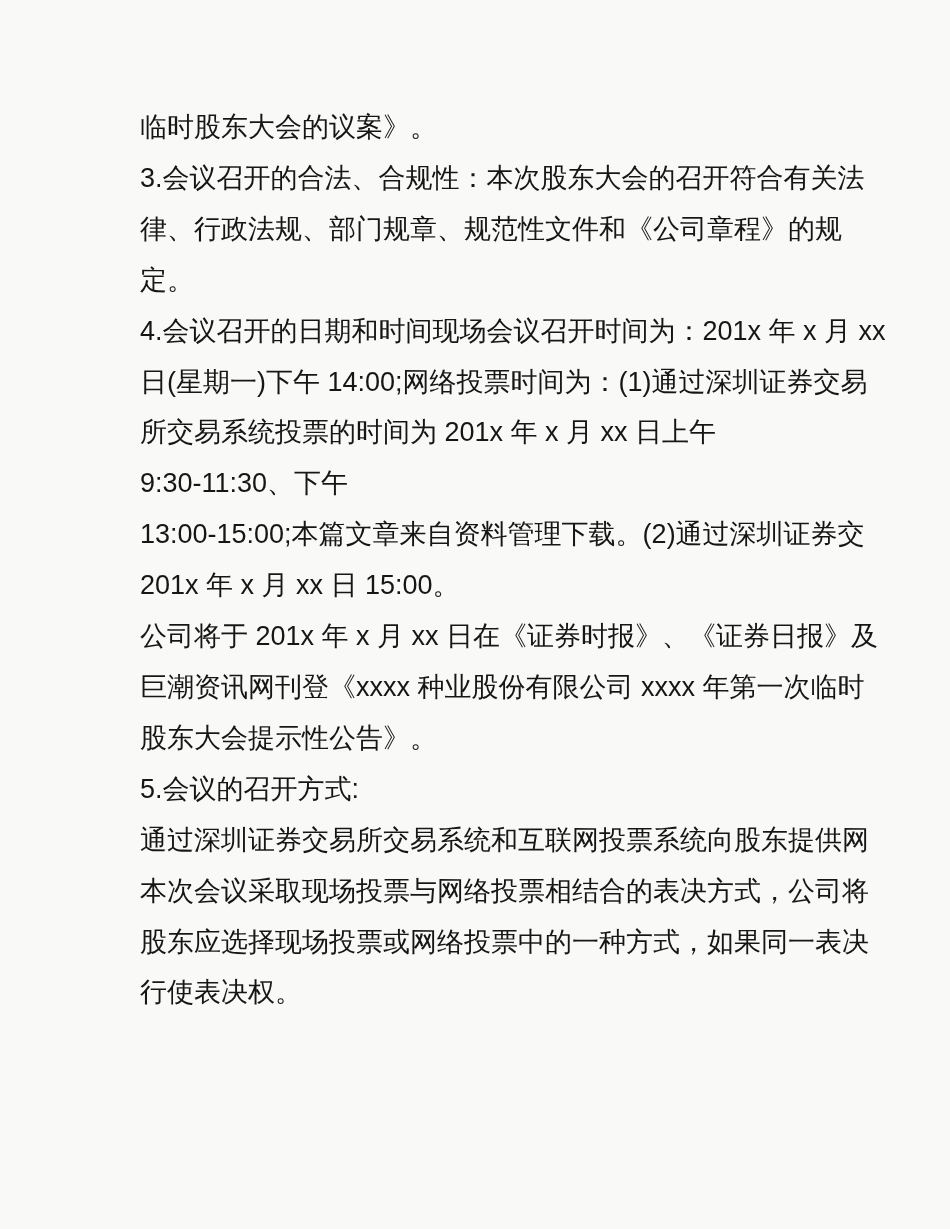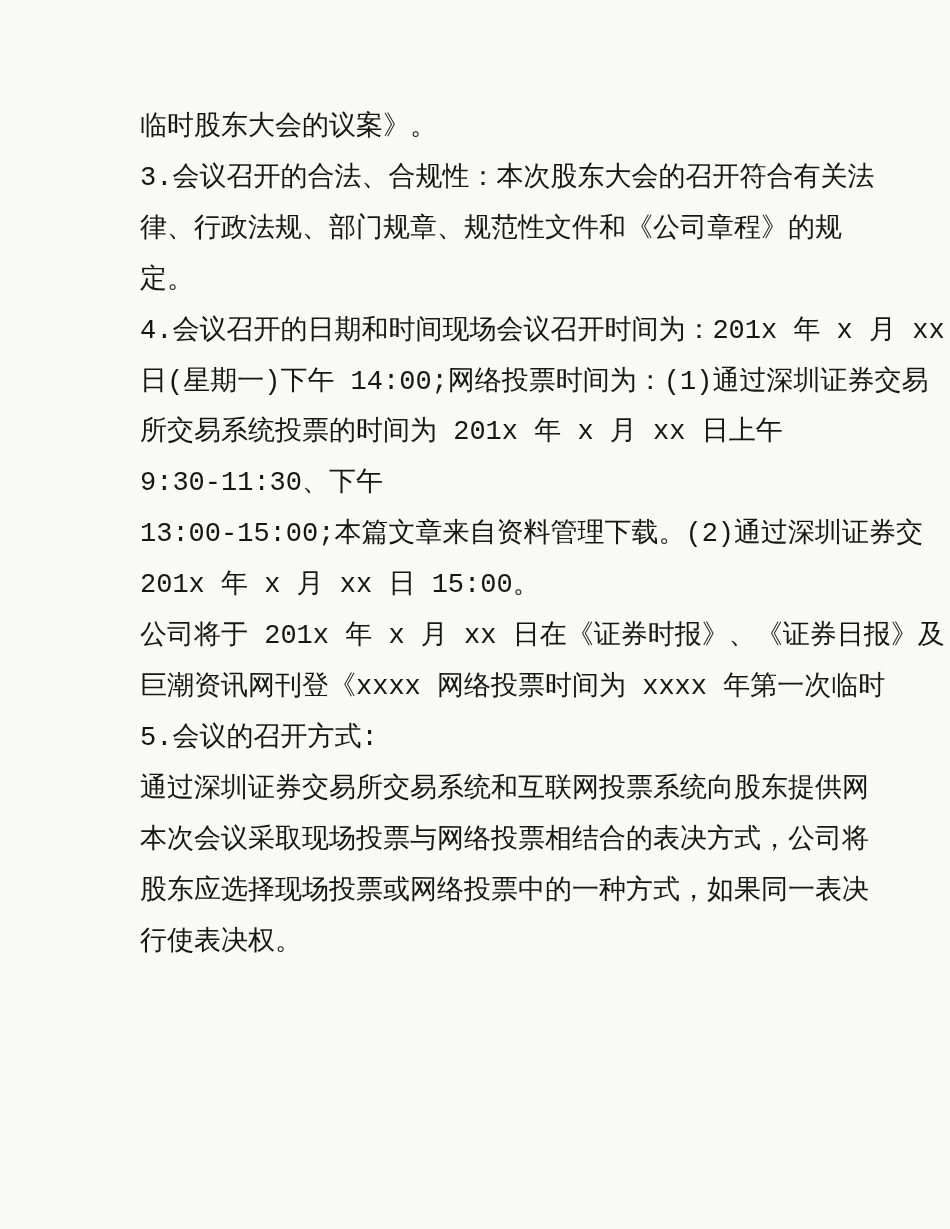--- a/index.html
+++ b/index.html
@@ -10,21 +10,21 @@
     width: 950px;
     height: 1229px;
     background: #f9f9f7;
     overflow: hidden;
   }
   .page {
     position: relative;
     width: 950px;
     height: 1229px;
     background: #f9f9f7;
-    font-family: Liberation Mono, monospace;
+    font-family: Liberation Sans, sans-serif;
     color: #161616;
   }
   .text-block {
     position: absolute;
     top: 102px;
     left: 140px;
     width: 690px;
   }
   .doc-line {
     font-size: 27px;
@@ -44,20 +44,21 @@
       <div class="doc-line">3.会议召开的合法、合规性：本次股东大会的召开符合有关法</div>
       <div class="doc-line">律、行政法规、部门规章、规范性文件和《公司章程》的规</div>
       <div class="doc-line">定。</div>
       <div class="doc-line">4.会议召开的日期和时间现场会议召开时间为：201x 年 x 月 xx</div>
       <div class="doc-line">日(星期一)下午 14:00;网络投票时间为：(1)通过深圳证券交易</div>
       <div class="doc-line">所交易系统投票的时间为 201x 年 x 月 xx 日上午</div>
       <div class="doc-line">9:30-11:30、下午</div>
       <div class="doc-line">13:00-15:00;本篇文章来自资料管理下载。(2)通过深圳证券交</div>
       <div class="doc-line">201x 年 x 月 xx 日 15:00。</div>
       <div class="doc-line">公司将于 201x 年 x 月 xx 日在《证券时报》、《证券日报》及</div>
-      <div class="doc-line">巨潮资讯网刊登《xxxx 网络投票时间为 xxxx 年第一次临时</div>
+      <div class="doc-line">巨潮资讯网刊登《xxxx 种业股份有限公司 xxxx 年第一次临时</div>
+      <div class="doc-line">股东大会提示性公告》。</div>
       <div class="doc-line">5.会议的召开方式:</div>
       <div class="doc-line">通过深圳证券交易所交易系统和互联网投票系统向股东提供网</div>
       <div class="doc-line">本次会议采取现场投票与网络投票相结合的表决方式，公司将</div>
       <div class="doc-line">股东应选择现场投票或网络投票中的一种方式，如果同一表决</div>
       <div class="doc-line">行使表决权。</div>
     </div>
 </div>
 
 </body></html>

